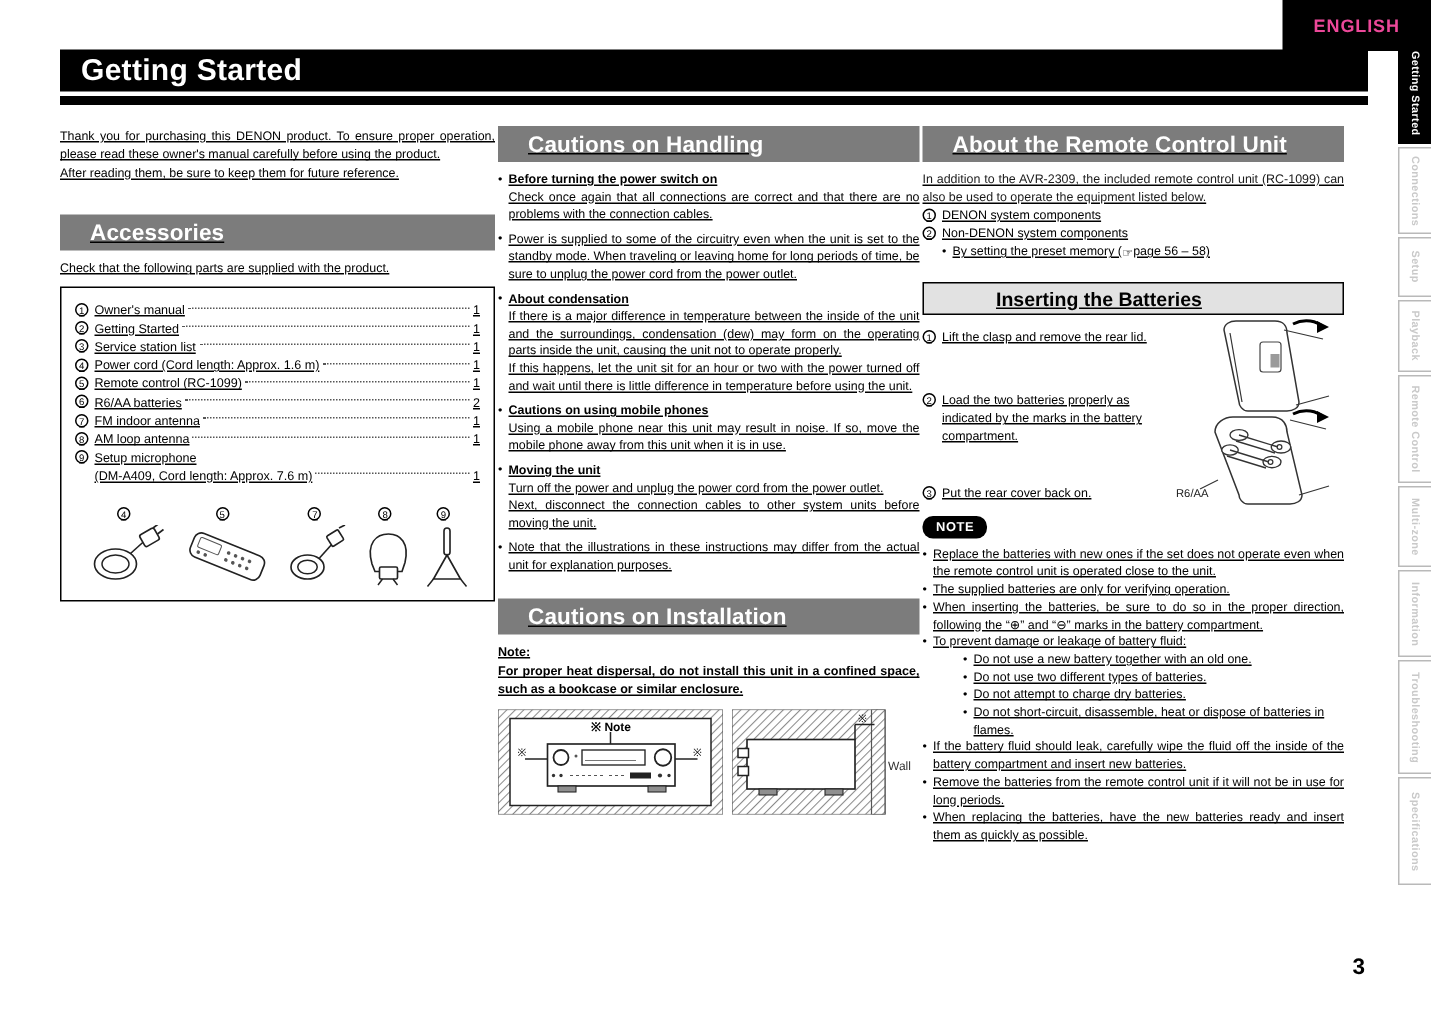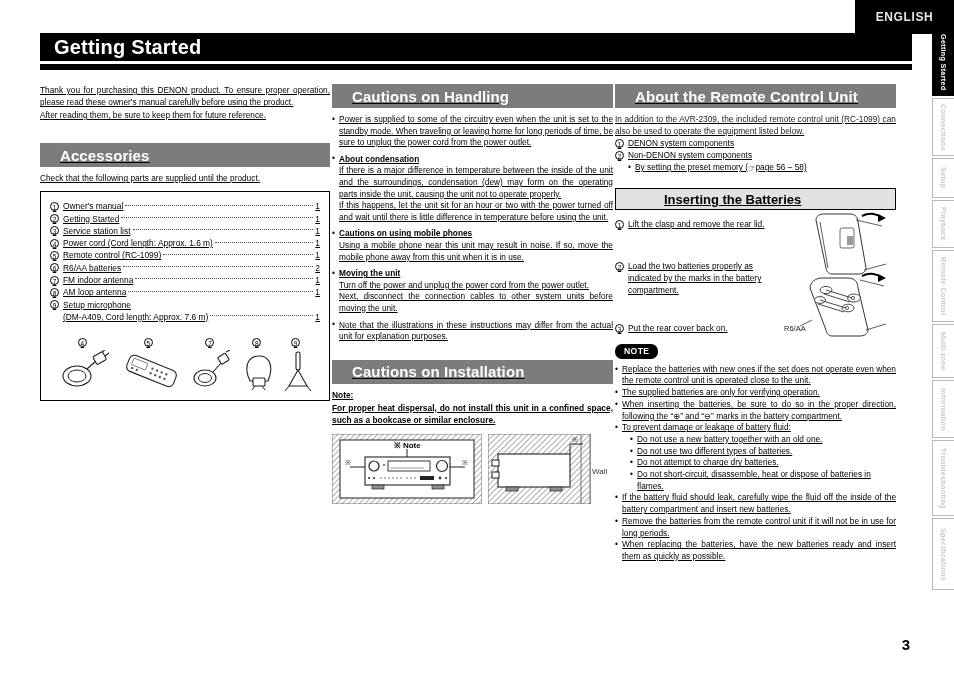--- a/index.html
+++ b/index.html
@@ -9,21 +9,21 @@
     font-family: "Liberation Sans", sans-serif;
     color: #000;
     overflow: hidden;
   }
   .page { position: relative; width: 954px; height: 675px; }
 
   
   .lang-badge {
     position: absolute; top: 0; left: 855px;
     width: 99px; height: 34px;
-    background: #000; color: #e5e5e5;
+    background: #000; color: #ec4899;
     font-size: 12px; font-weight: bold; letter-spacing: .6px;
     display: flex; align-items: center; justify-content: center;
   }
 
   
   .content { position: absolute; left: 40px; top: 33px; width: 872px; }
 
   
   .chapter-bar {
     width: 872px; height: 28px; background: #000;
@@ -116,21 +116,21 @@
   
   .note-pill {
     display: inline-block; background: #000; color: #fff;
     font-size: 8.6px; font-weight: bold; letter-spacing: .4px;
     padding: 2px 9px 2.5px 9px; border-radius: 7px; margin: 10px 0 5px 0;
   }
   ul.note-list { list-style: none; }
   ul.note-list > li { position: relative; padding-left: 7px; font-size: 8.3px;
                       line-height: 11.7px; text-align: justify; }
   ul.note-list > li:before { content: "•"; position: absolute; left: 0; }
-  ul.note-list ul { list-style: none; margin-left: 8px; }
+  ul.note-list ul { list-style: none; margin-left: 20px; }
   ul.note-list ul li { position: relative; padding-left: 7px; text-align: left; }
   ul.note-list ul li:before { content: "•"; position: absolute; left: 0; }
   .bat-figs { position: absolute; right: 0px; top: 26px; width: 112px; height: 128px; }
 
   
   .rail { position: absolute; right: 0; top: 28px; width: 22px; }
   .tab {
     width: 22px; border: 1px solid #b9b9b9; border-right: none;
     margin-bottom: 2px; display: flex; align-items: center; justify-content: center;
     background: #fff;
@@ -167,21 +167,21 @@
       <div class="col col-1">
 
         <p class="intro">Thank you for purchasing this DENON product. To ensure proper operation, please read these owner's manual carefully before using the product.</p>
         <p class="intro">After reading them, be sure to keep them for future reference.</p>
 
         <div style="height:22px"></div>
 
         <div class="sec-bar">
           <div class="sec-title">Accessories</div>
         </div>
-        <div class="acc-note">Check that the following parts are supplied until the product.</div>
+        <div class="acc-note">Check that the following parts are supplied with the product.</div>
 
         <div class="acc-box">
           <div id="acc-list">
               <div class="acc-row">
                 <span class="circnum">1</span>
                 <span class="acc-label">Owner's manual</span>
                 <span class="dots"></span>
                 <span class="acc-qty">1</span>
               </div>
               <div class="acc-row">
@@ -303,20 +303,24 @@
         </div>
       </div>
 
       <div class="col col-2">
 
         <div class="sec-bar">
           <div class="sec-title">Cautions on Handling</div>
         </div>
 
         <ul class="b" id="handling-list">
+            <li>
+              <span class="hd">Before turning the power switch on</span>
+              <span class="tx">Check once again that all connections are correct and that there are no problems with the connection cables.</span>
+            </li>
             <li>
               <span class="tx">Power is supplied to some of the circuitry even when the unit is set to the standby mode. When traveling or leaving home for long periods of time, be sure to unplug the power cord from the power outlet.</span>
             </li>
             <li>
               <span class="hd">About condensation</span>
               <span class="tx">If there is a major difference in temperature between the inside of the unit and the surroundings, condensation (dew) may form on the operating parts inside the unit, causing the unit not to operate properly.</span>
               <span class="tx">If this happens, let the unit sit for an hour or two with the power turned off and wait until there is little difference in temperature before using the unit.</span>
             </li>
             <li>
               <span class="hd">Cautions on using mobile phones</span>

